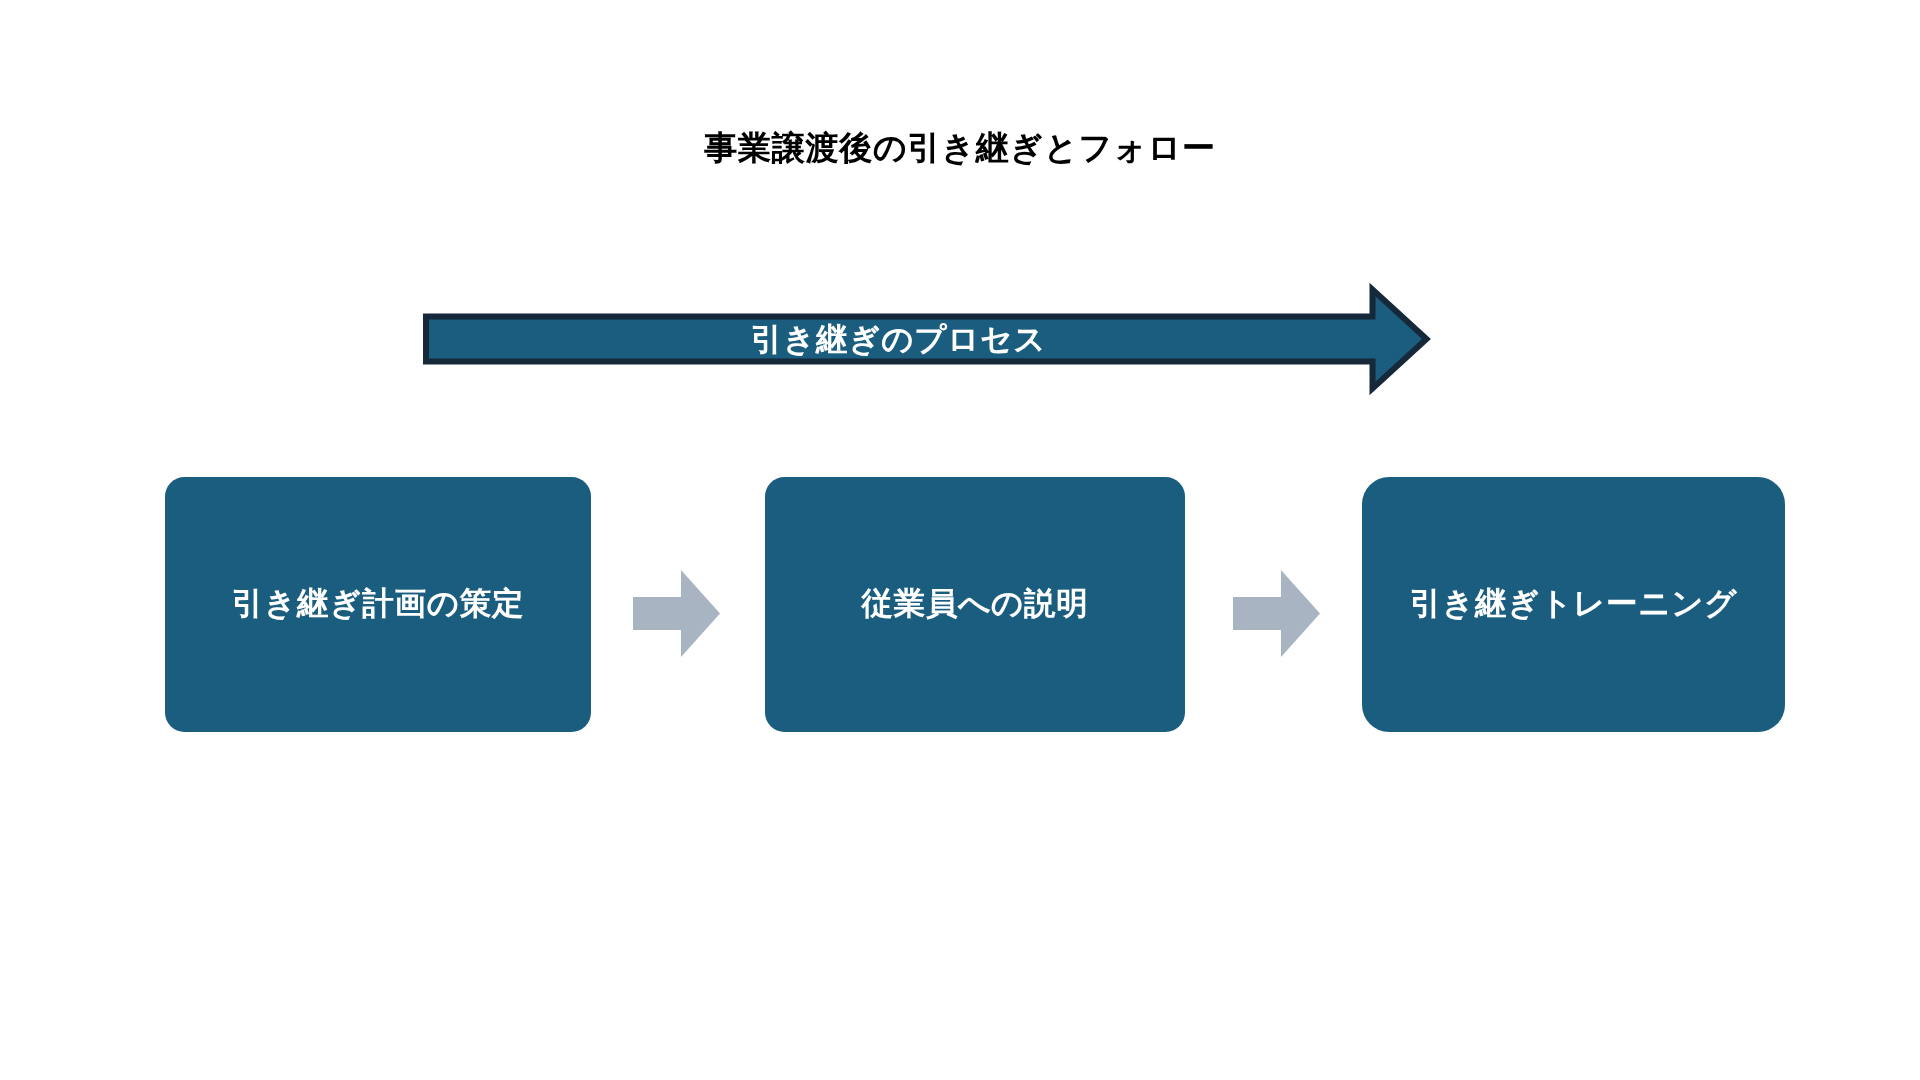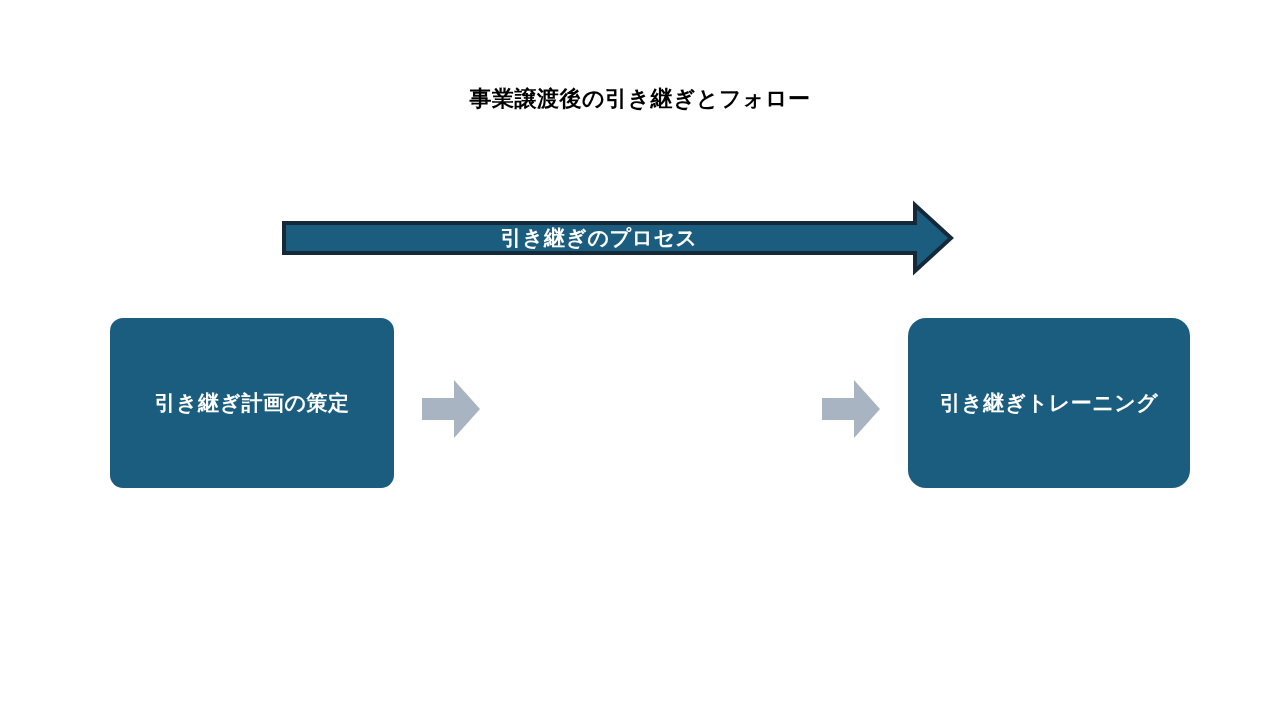--- a/index.html
+++ b/index.html
@@ -33,21 +33,21 @@
     color: #000000;
     letter-spacing: 0.5px;
     line-height: 1.2;
     white-space: nowrap;
   }
 
   
   .banner-arrow {
     position: absolute;
     left: 282px;
-    top: 200px;
+    top: 188px;
     width: 672px;
     height: 76px;
   }
   .banner-arrow svg {
     display: block;
     width: 672px;
     height: 76px;
   }
   .banner-label {
     position: absolute;
@@ -129,20 +129,23 @@
     <div class="step-box step-1">
       <span class="step-box-label">引き継ぎ計画の策定</span>
     </div>
 
     <div class="connector connector-1">
       <svg viewBox="0 0 62 62" xmlns="http://www.w3.org/2000/svg">
         <polygon points="2,20 34,20 34,2 60,31 34,60 34,42 2,42" fill="#A9B4C2"></polygon>
       </svg>
     </div>
 
+    <div class="step-box step-2">
+      <span class="step-box-label">従業員への説明</span>
+    </div>
 
     <div class="connector connector-2">
       <svg viewBox="0 0 62 62" xmlns="http://www.w3.org/2000/svg">
         <polygon points="2,20 34,20 34,2 60,31 34,60 34,42 2,42" fill="#A9B4C2"></polygon>
       </svg>
     </div>
 
     <div class="step-box step-3">
       <span class="step-box-label">引き継ぎトレーニング</span>
     </div>

